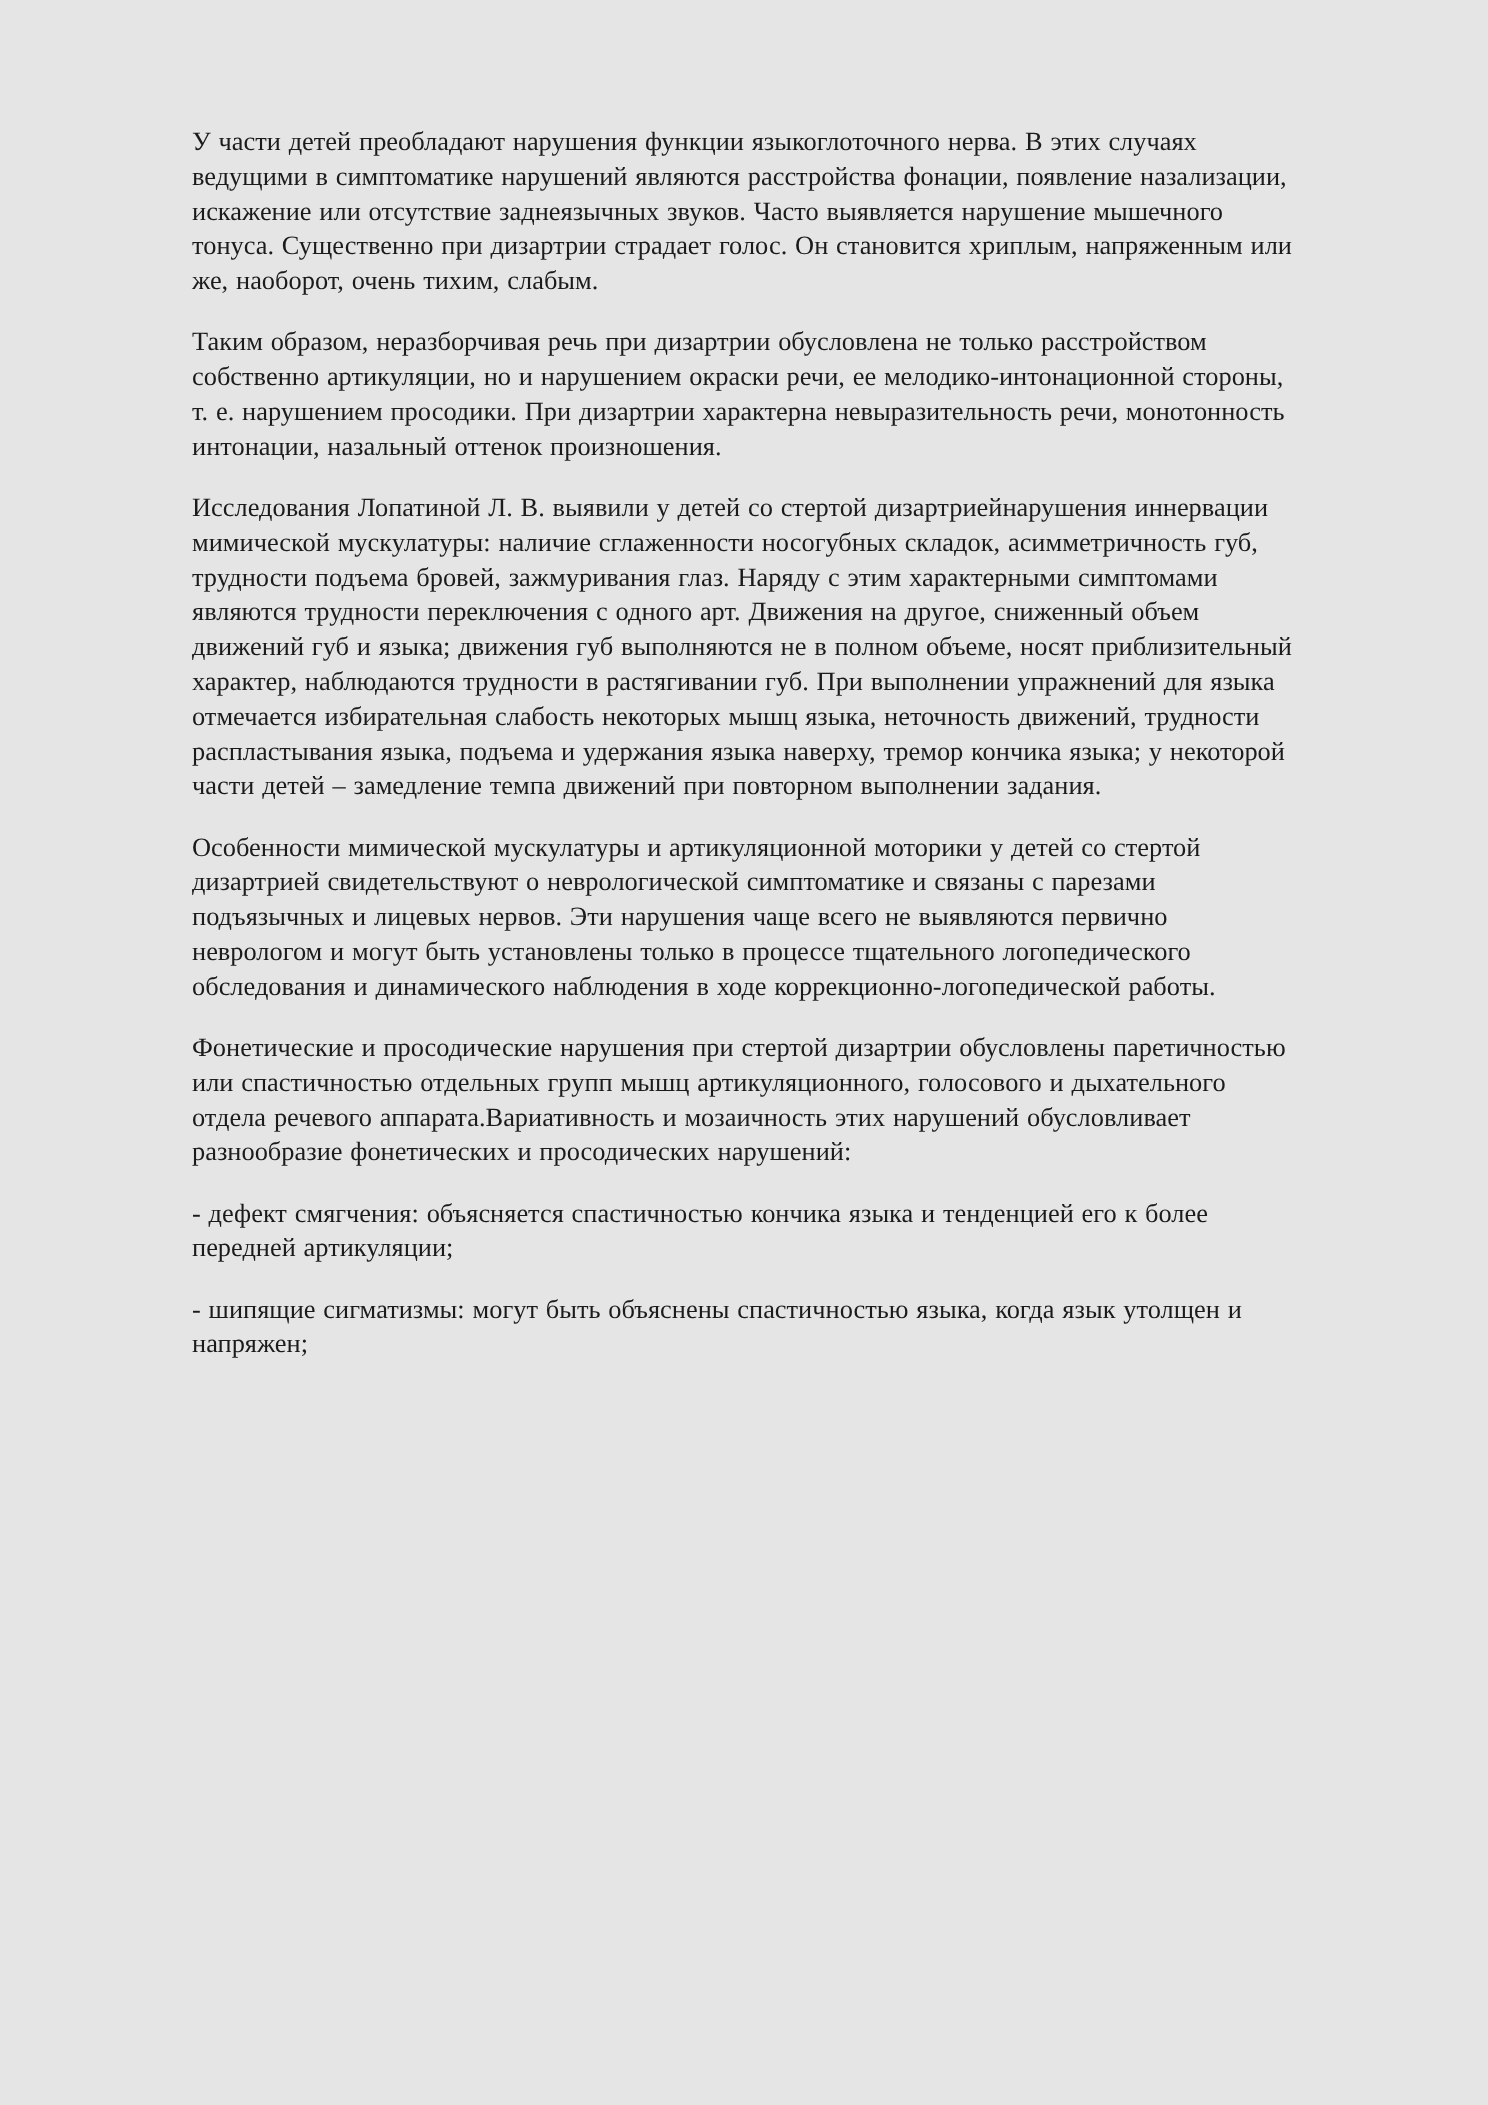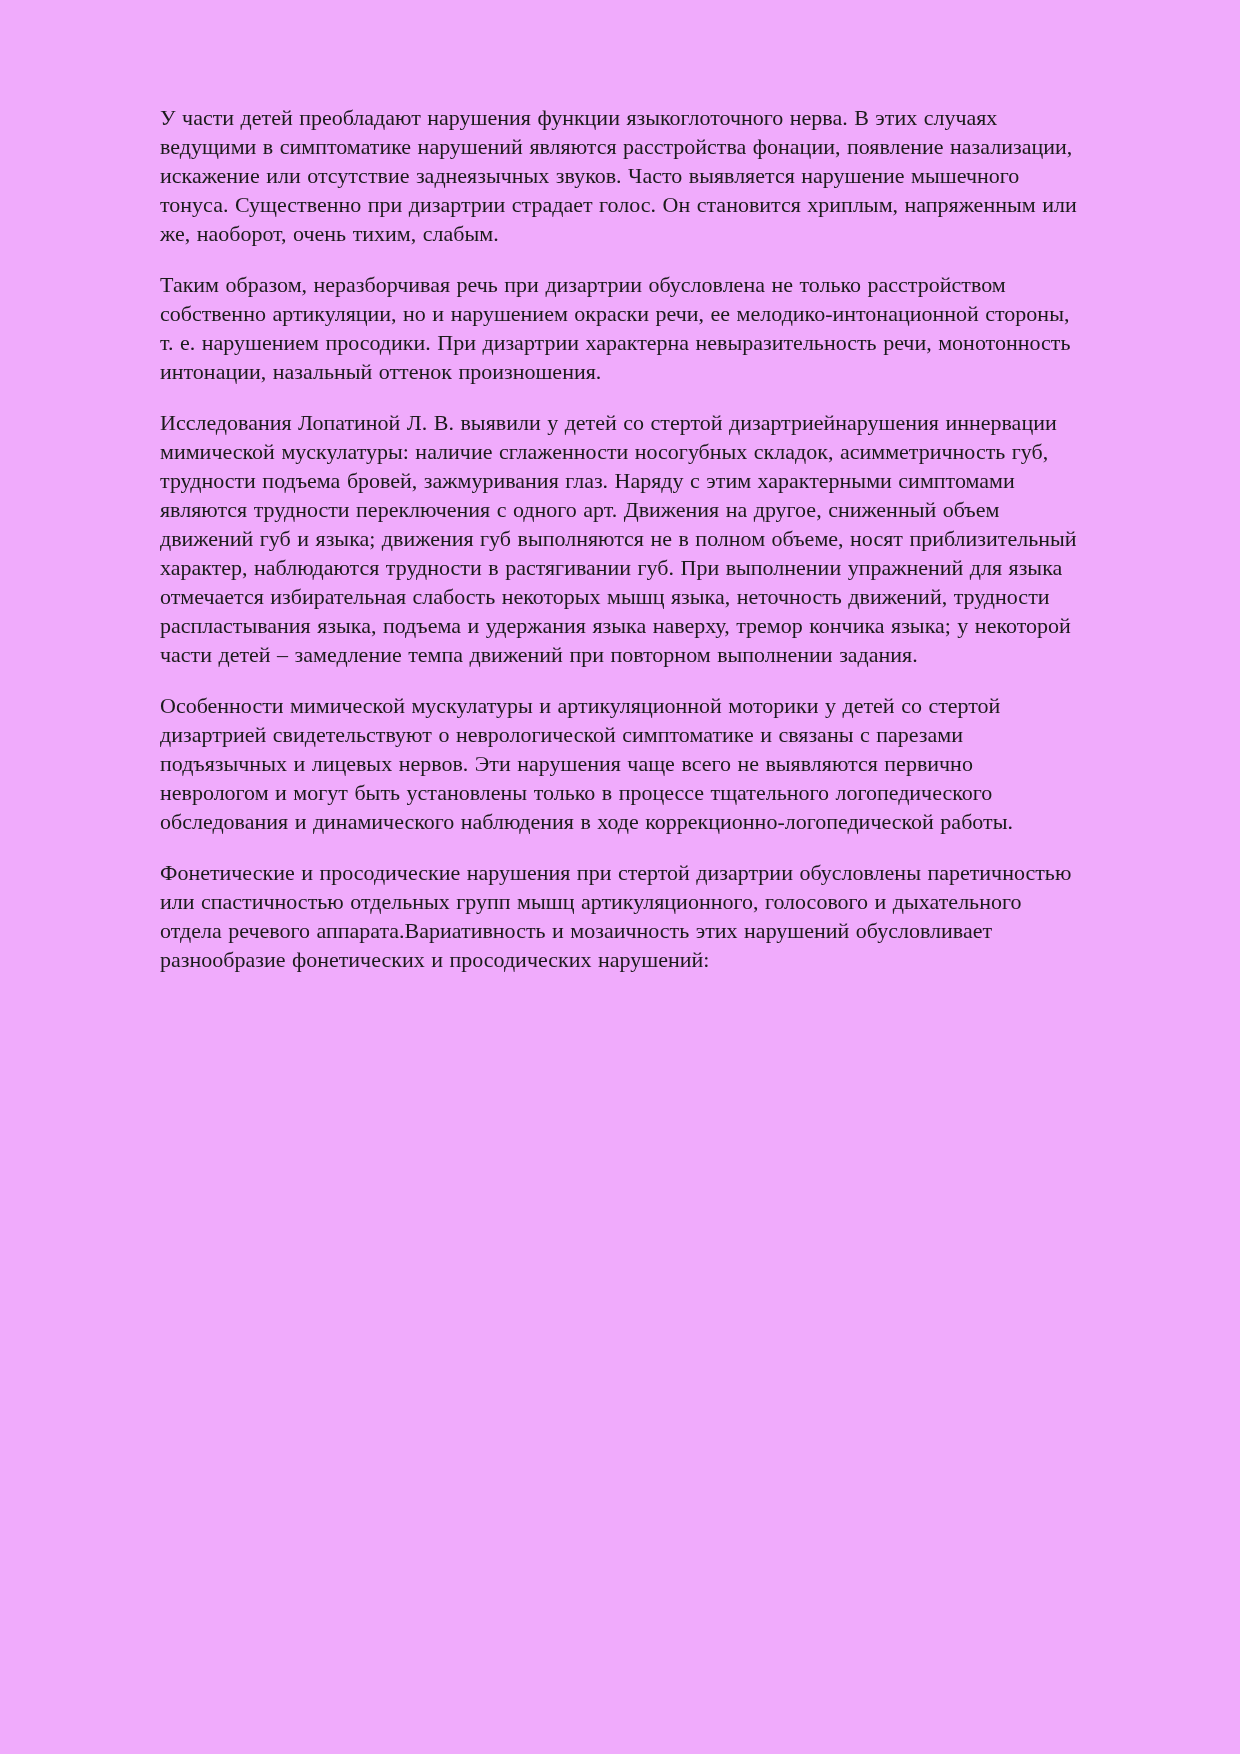--- a/index.html
+++ b/index.html
@@ -4,21 +4,21 @@
 <style>
   html, body {
     margin: 0;
     padding: 0;
     background: #ffffff;
   }
   .page {
     position: relative;
     width: 1240px;
     height: 1754px;
-    background: #f0abfc;
+    background: #e5e5e5;
     box-sizing: border-box;
     padding: 103px 158px 26px 160px;
     overflow: hidden;
   }
   .doc-body {
     font-family: "Liberation Serif", "DejaVu Serif", serif;
     font-size: 22px;
     line-height: 29px;
     color: #1b1b1b;
     text-align: left;
@@ -32,14 +32,16 @@
 </head>
 <body>
 
 <div class="page">
   <div class="doc-body">
     <p>У части детей преобладают нарушения функции языкоглоточного нерва. В этих случаях ведущими в симптоматике нарушений являются расстройства фонации, появление назализации, искажение или отсутствие заднеязычных звуков. Часто выявляется нарушение мышечного тонуса. Существенно при дизартрии страдает голос. Он становится хриплым, напряженным или же, наоборот, очень тихим, слабым.</p>
     <p>Таким образом, неразборчивая речь при дизартрии обусловлена не только расстройством собственно артикуляции, но и нарушением окраски речи, ее мелодико-интонационной стороны, т. е. нарушением просодики. При дизартрии характерна невыразительность речи, монотонность интонации, назальный оттенок произношения.</p>
     <p>Исследования Лопатиной Л. В. выявили у детей со стертой дизартриейнарушения иннервации мимической мускулатуры: наличие сглаженности носогубных складок, асимметричность губ, трудности подъема бровей, зажмуривания глаз. Наряду с этим характерными симптомами являются трудности переключения с одного арт. Движения на другое, сниженный объем движений губ и языка; движения губ выполняются не в полном объеме, носят приблизительный характер, наблюдаются трудности в растягивании губ. При выполнении упражнений для языка отмечается избирательная слабость некоторых мышц языка, неточность движений, трудности распластывания языка, подъема и удержания языка наверху, тремор кончика языка; у некоторой части детей – замедление темпа движений при повторном выполнении задания.</p>
     <p>Особенности мимической мускулатуры и артикуляционной моторики у детей со стертой дизартрией свидетельствуют о неврологической симптоматике и связаны с парезами подъязычных и лицевых нервов. Эти нарушения чаще всего не выявляются первично неврологом и могут быть установлены только в процессе тщательного логопедического обследования и динамического наблюдения в ходе коррекционно-логопедической работы.</p>
     <p>Фонетические и просодические нарушения при стертой дизартрии обусловлены паретичностью или спастичностью отдельных групп мышц артикуляционного, голосового и дыхательного отдела речевого аппарата.Вариативность и мозаичность этих нарушений обусловливает разнообразие фонетических и просодических нарушений:</p>
+    <p>- дефект смягчения: объясняется спастичностью кончика языка и тенденцией его к более передней артикуляции;</p>
+    <p>- шипящие сигматизмы: могут быть объяснены спастичностью языка, когда язык утолщен и напряжен;</p>
   </div>
 </div>
 
 </body></html>

